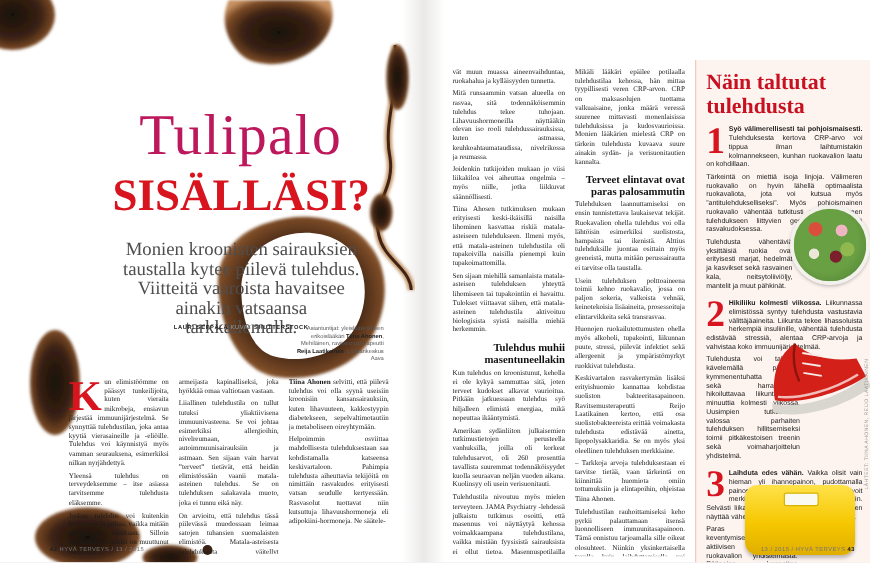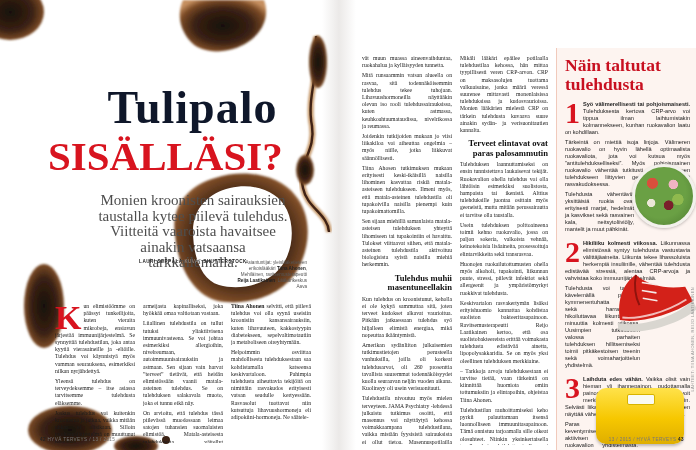--- a/index.html
+++ b/index.html
@@ -1,22 +1,22 @@
 <!DOCTYPE html>
 <html><head>
 <meta charset="utf-8">
 <style>
   html,body{margin:0;padding:0;background:#e9e9e9;}
   #canvas{position:relative;width:696px;height:450px;background:#ffffff;overflow:hidden;
           font-family:"Liberation Serif", serif;color:#1c1c1c;}
   .abs{position:absolute;}
   
-  #title-black{left:60px;top:84px;width:265px;text-align:center;font-size:46px;font-weight:700;
-               letter-spacing:1px;color:#0f172a;line-height:48px;}
-  #title-red{left:48px;top:136px;width:290px;text-align:left;font-size:41px;font-weight:700;
+  #title-black{left:60px;top:84px;width:265px;text-align:center;font-size:46px;font-weight:400;
+               letter-spacing:1px;color:#be185d;line-height:48px;}
+  #title-red{left:48px;top:136px;width:290px;text-align:center;font-size:36px;font-weight:700;
              letter-spacing:0px;color:#d8141f;line-height:40px;}
   #standfirst{left:95px;top:193px;width:196px;text-align:center;font-size:15px;line-height:15.5px;
               color:#4e4e4e;}
   #byline{left:95px;top:259px;width:196px;text-align:center;font-family:"Liberation Sans",sans-serif;
           font-size:4.6px;letter-spacing:.5px;color:#222;}
   #byline .lt{color:#9a9a9a;font-weight:400;}
   #byline b{font-weight:700;}
   
   .col{font-size:5.7px;line-height:7.2px;text-align:justify;overflow:hidden;}
   .col p{margin:0 0 3px 0;}

